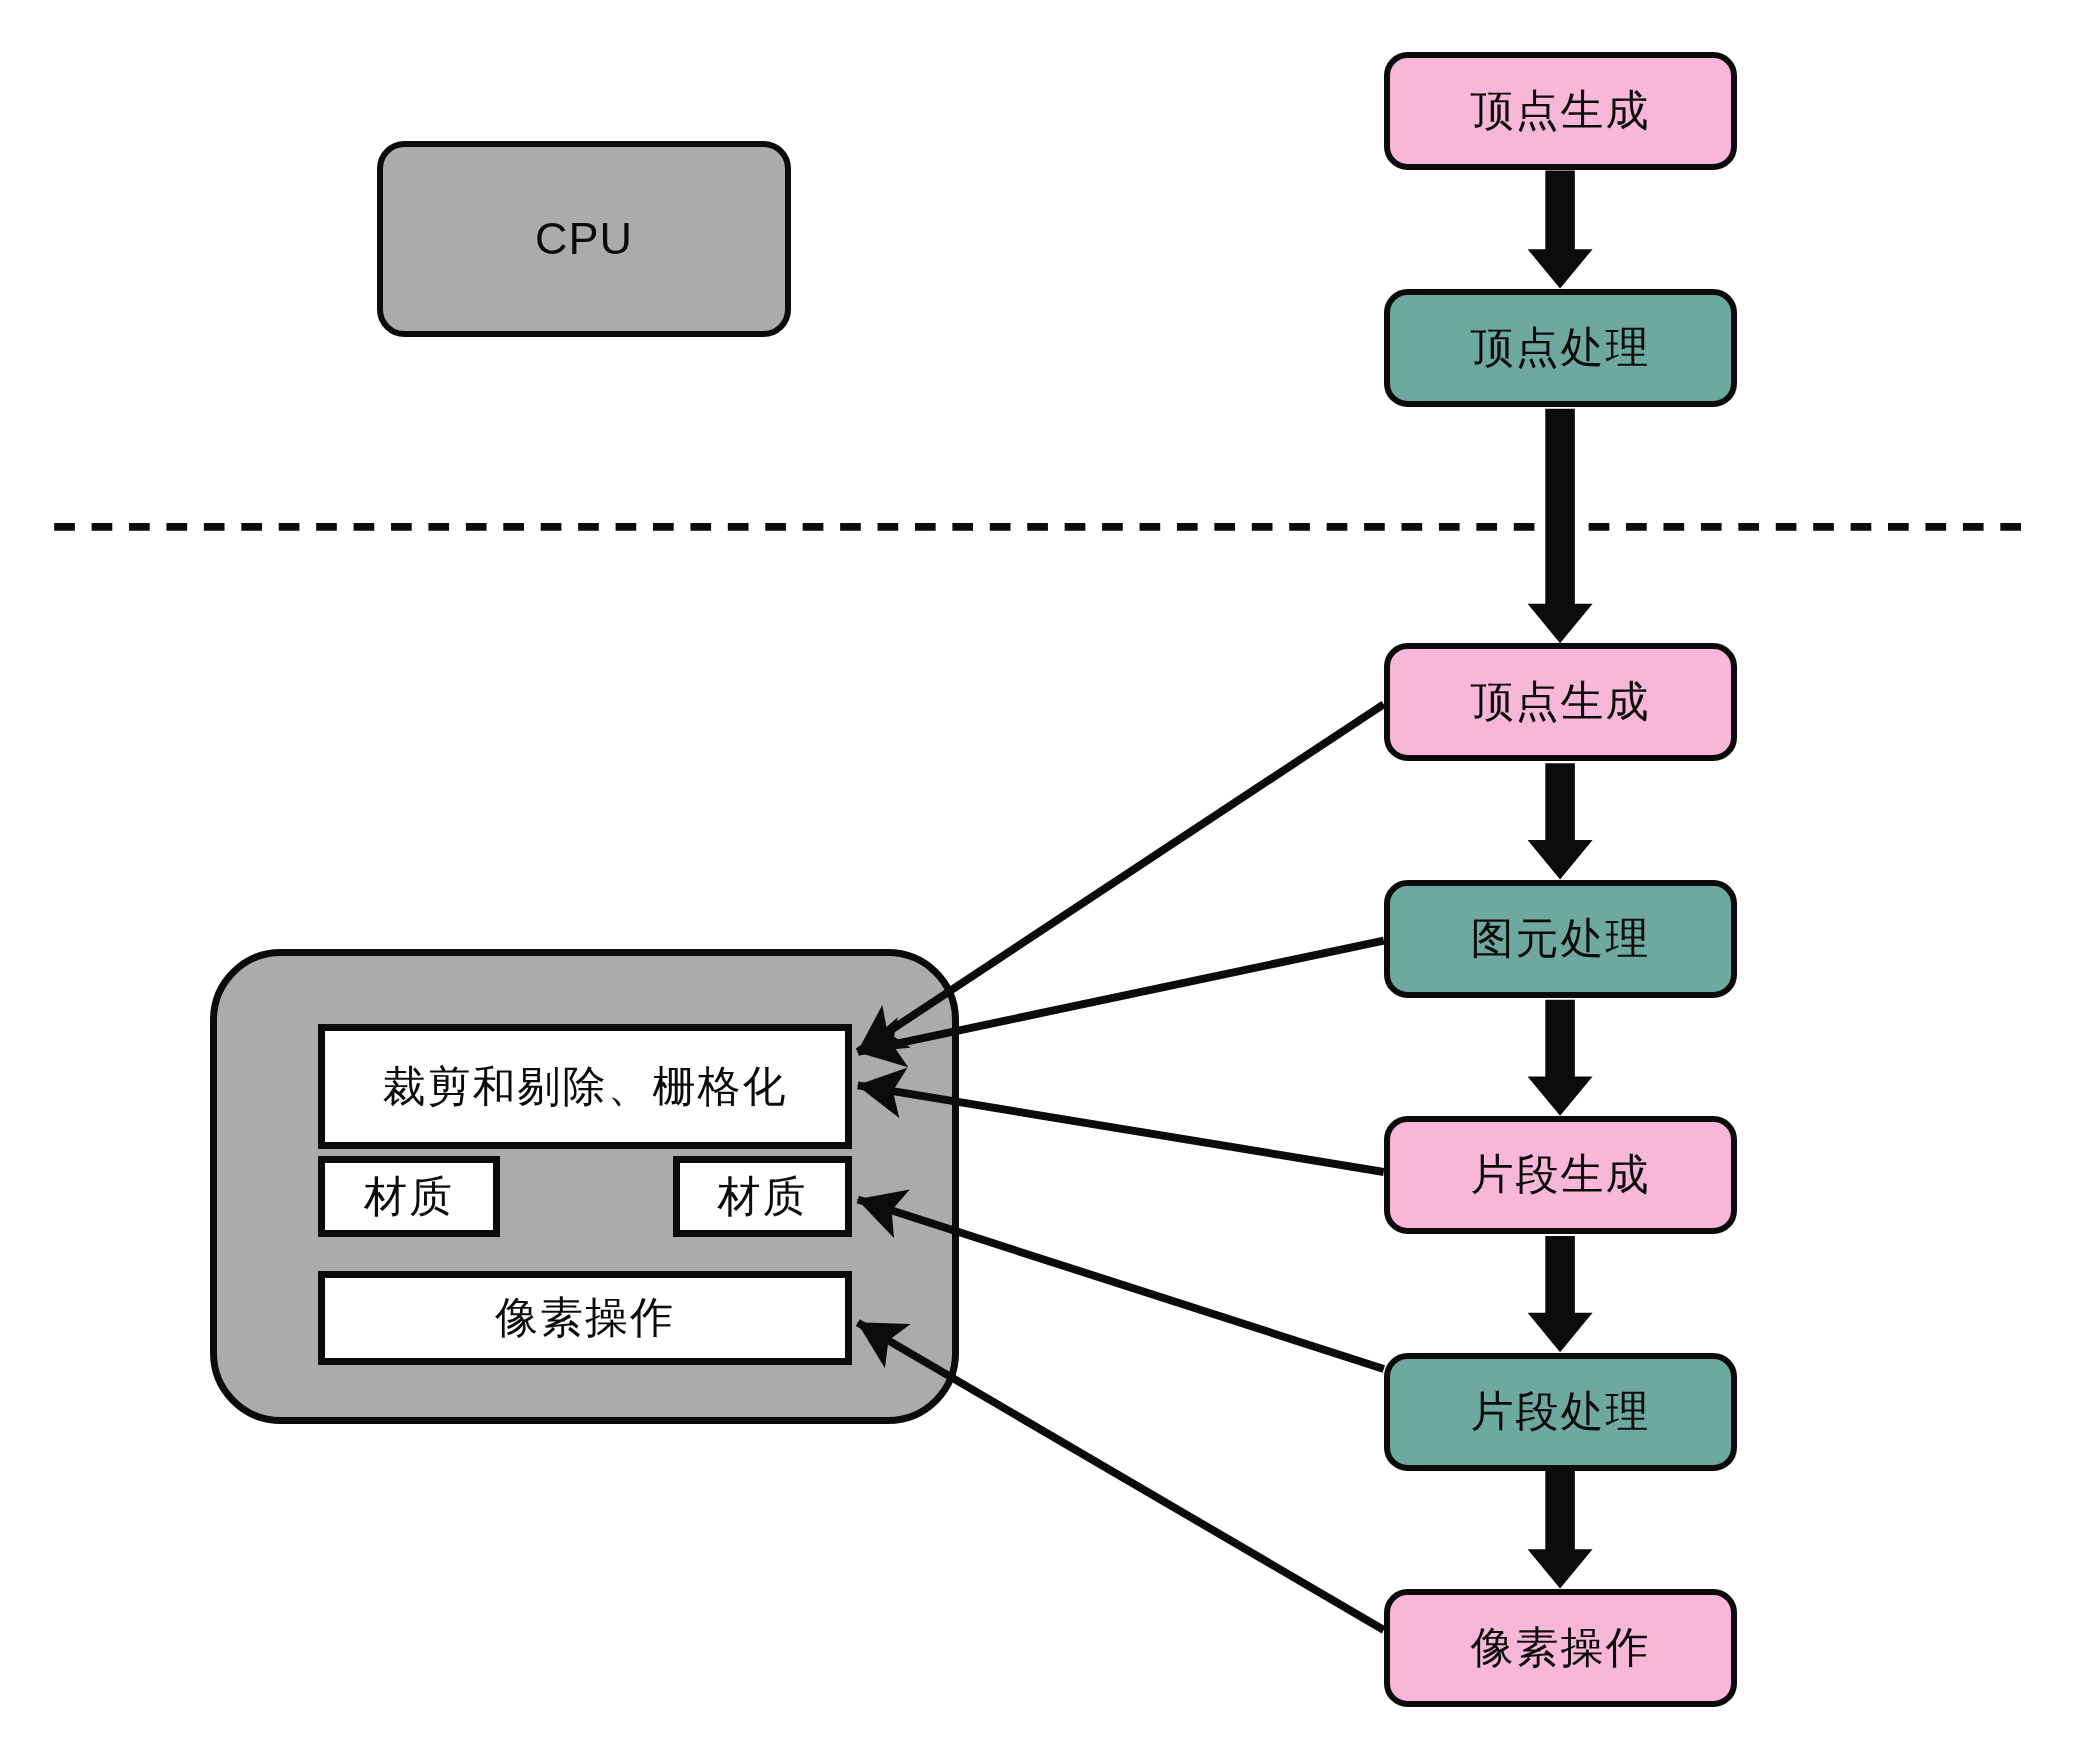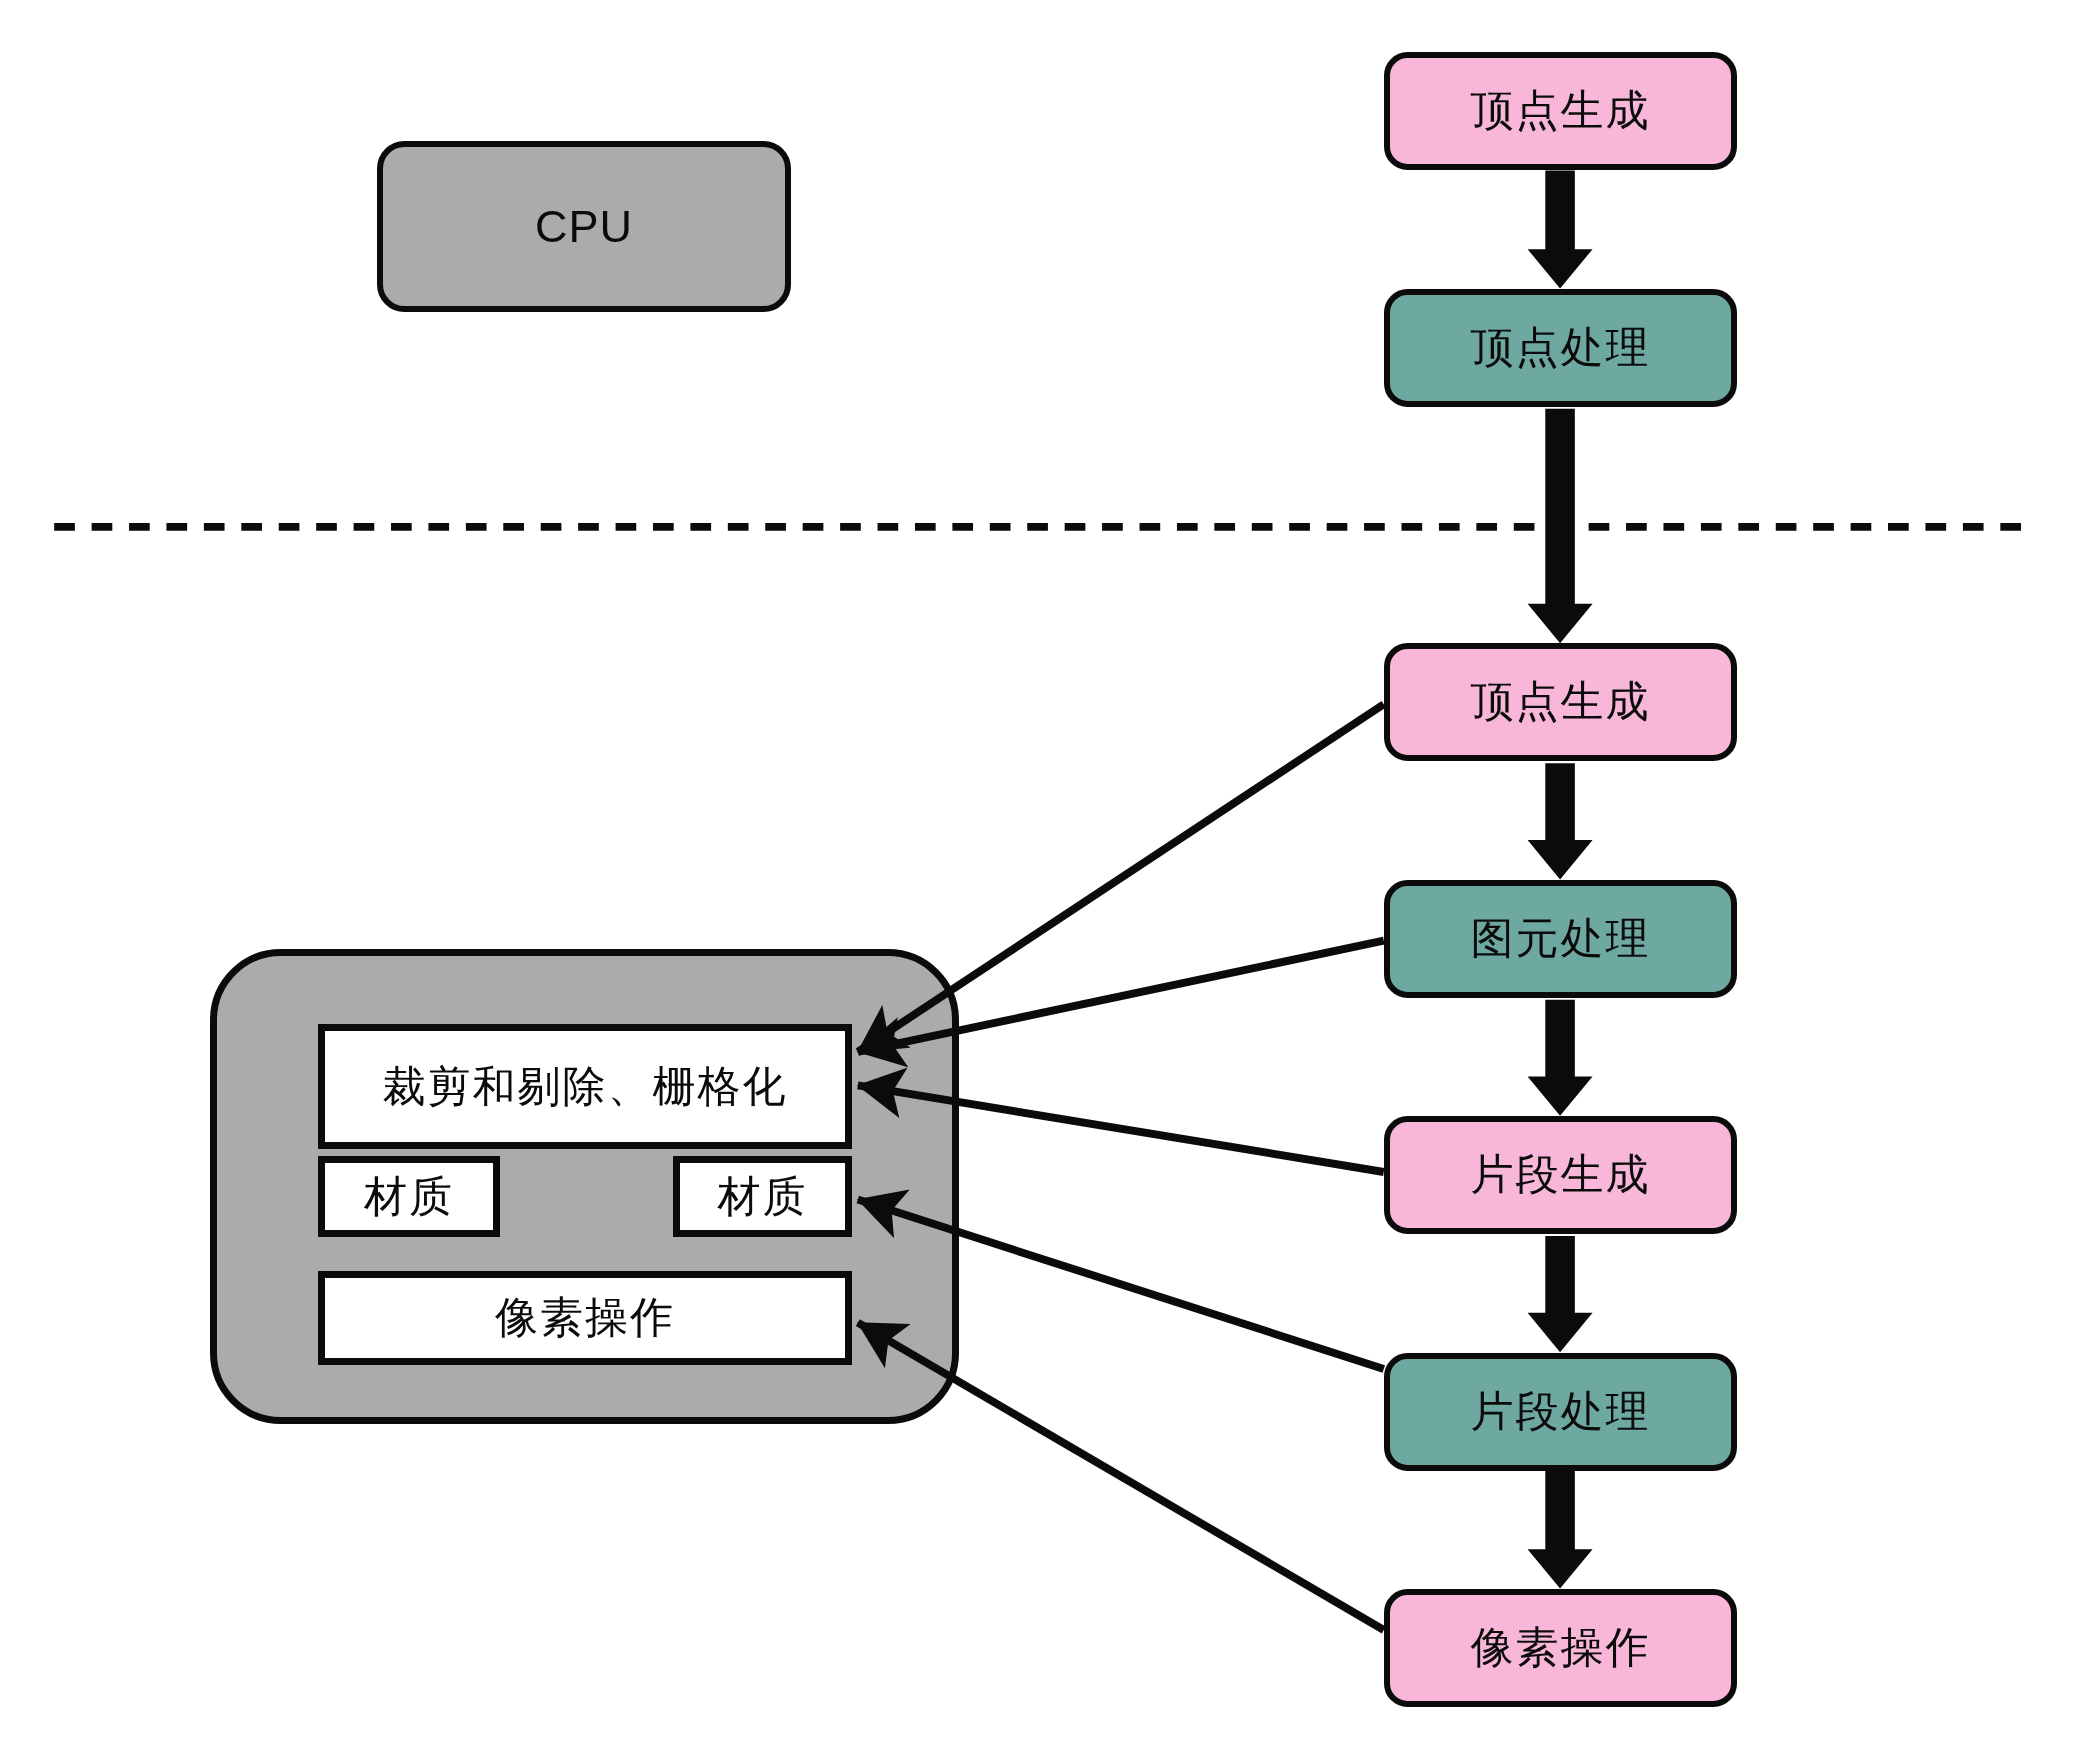--- a/index.html
+++ b/index.html
@@ -18,21 +18,21 @@
     border:6.9px solid #0b0b0b;
     font-size:43px;
     letter-spacing:2px;
     white-space:nowrap;
   }
   .rounded{border-radius:23.6px;}
   .pink{background:#f8b7d8;}
   .teal{background:#6ea9a1;}
   .gray{background:#ababab;}
   .cpu-box{
-    left:377px;top:141px;width:414px;height:171px;
+    left:377px;top:141px;width:414px;height:196px;
     border-radius:27.6px;font-size:45px;letter-spacing:1px;text-align:center;
   }
   .gpu-container{
     position:absolute;
     left:210px;top:949px;width:749px;height:475px;
     box-sizing:border-box;
     background:#ababab;
     border:7.9px solid #0b0b0b;
     border-radius:71px;
   }

